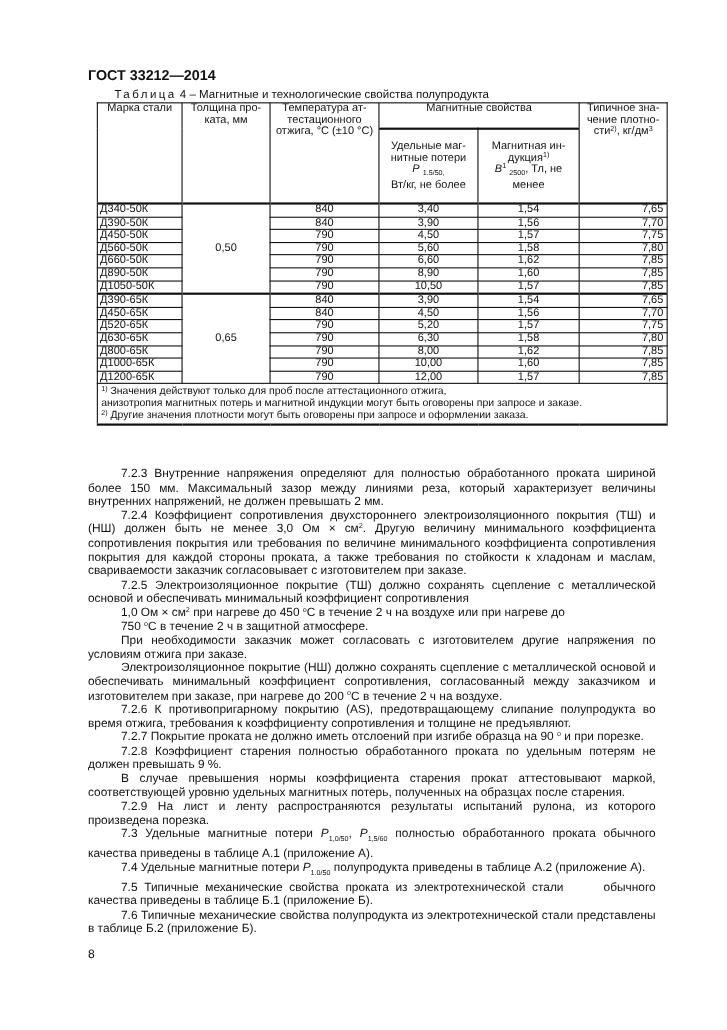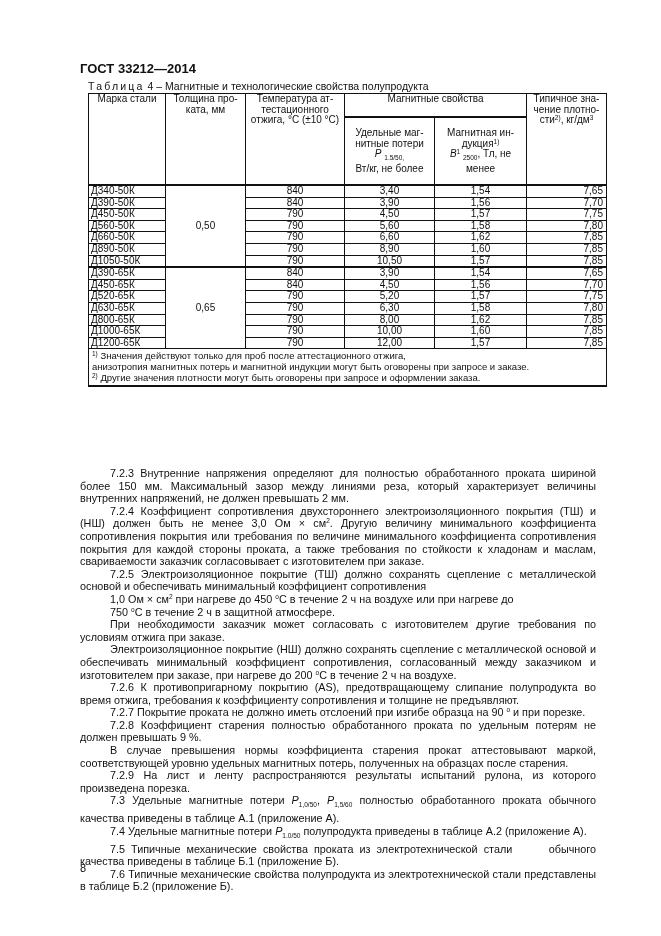--- a/index.html
+++ b/index.html
@@ -1,35 +1,35 @@
 <!DOCTYPE html>
 <html><head>
 <meta charset="utf-8">
 <style>
   html, body { margin: 0; padding: 0; background: #ffffff; }
   body { width: 661px; height: 936px; position: relative; overflow: hidden;
          font-family: "Liberation Sans", sans-serif; color: #111; }
   .doc-title { position: absolute; left: 80px; top: 61px; font-size: 13px; font-weight: bold; }
-  .table-caption { position: absolute; left: 88px; top: 80px; font-size: 10.5px; white-space: nowrap; }
+  .table-caption { position: absolute; left: 104px; top: 80px; font-size: 10.5px; white-space: nowrap; }
   .caption-label { letter-spacing: 2.2px; }
   table.steel { position: absolute; left: 88px; top: 93px; width: 518px;
                 border-collapse: collapse; font-size: 10px; table-layout: fixed; }
   table.steel td, table.steel th { border: 1px solid #111; padding: 0 2px; font-weight: normal; line-height: 10.5px; }
   table.steel th { vertical-align: top; text-align: center; }
   .thick-b { border-bottom: 2px solid #111 !important; }
   .hdr-sub { vertical-align: middle !important; height: 66px; }
   table.steel tbody td { height: 10.6px; text-align: center; }
   table.steel tbody td.grade { text-align: left; margin-left: 41px; }
   table.steel tbody td.num-right { text-align: right; padding-right: 3px; }
   table.steel tbody td.thick { vertical-align: middle; }
   table.steel tbody tr.row-top td { border-top: 2px solid #111; }
   td.notes { text-align: left !important; font-size: 9.5px; line-height: 11px !important; padding: 1px 3px 2px 3px !important; border: 1px solid #111; }
   sup { font-size: 6.5px; vertical-align: top; position: relative; top: -2px; }
   sub { font-size: 6.5px; }
-  .body-text { position: absolute; left: 80px; top: 425px; width: 516px; font-size: 10.8px; line-height: 12.6px; margin-top: 42px; }
+  .body-text { position: absolute; left: 80px; top: 425px; width: 516px; font-size: 10.8px; line-height: 12.6px; }
   .body-text p { margin: 0; text-align: justify; text-align-last: left; }
   .body-text p.ind { text-indent: 30px; }
   .body-text p.ind2 { padding-left: 30px; }
   .page-number { position: absolute; left: 80px; top: 862px; font-size: 11px; }
   i { font-style: italic; }
 </style>
 </head>
 <body>
 
 <div class="doc-title">ГОСТ 33212—2014</div>
@@ -170,21 +170,21 @@
     </tr>
   </tbody>
 </table>
 
 <div class="body-text">
   <p class="ind">7.2.3 Внутренние напряжения определяют для полностью обработанного проката шириной более 150 мм. Максимальный зазор между линиями реза, который характеризует величины внутренних напряжений, не должен превышать 2 мм.</p>
   <p class="ind"><span>7.2.4 Коэффициент сопротивления двухстороннего электроизоляционного покрытия (ТШ) и (НШ) должен быть не менее 3,0 Ом × см</span><sup>2</sup><span>. Другую величину минимального коэффициента сопротивления покрытия или требования по величине минимального коэффициента сопротивления покрытия для каждой стороны проката, а также требования по стойкости к хладонам и маслам, свариваемости заказчик согласовывает с изготовителем при заказе.</span></p>
   <p class="ind">7.2.5 Электроизоляционное покрытие (ТШ) должно сохранять сцепление с металлической основой и обеспечивать минимальный коэффициент сопротивления</p>
   <p class="ind2"><span>1,0 Ом × см</span><sup>2</sup><span>  при нагреве до 450 </span><sup>о</sup><span>С в течение 2 ч на воздухе или при нагреве до</span></p>
   <p class="ind2"><span>750 </span><sup>о</sup><span>С в течение 2 ч в защитной атмосфере.</span></p>
-  <p class="ind">При необходимости заказчик может согласовать с изготовителем другие требования по условиям отжига при заказе.</p>
+  <p class="ind">При необходимости заказчик может согласовать с изготовителем другие напряжения по условиям отжига при заказе.</p>
   <p class="ind"><span>Электроизоляционное покрытие (НШ) должно сохранять сцепление с металлической основой и обеспечивать минимальный коэффициент сопротивления, согласованный между заказчиком и изготовителем при заказе, при нагреве до 200 </span><sup>о</sup><span>С в течение 2 ч на воздухе.</span></p>
   <p class="ind">7.2.6 К противопригарному покрытию (AS), предотвращающему слипание полупродукта во время отжига, требования к коэффициенту сопротивления и толщине не предъявляют.</p>
   <p class="ind"><span>7.2.7 Покрытие проката не должно иметь отслоений при изгибе образца на 90 </span><sup>о</sup><span>  и при порезке.</span></p>
   <p class="ind">7.2.8 Коэффициент старения полностью обработанного проката по удельным потерям не должен превышать  9  %.</p>
   <p class="ind">В случае превышения нормы коэффициента старения прокат аттестовывают маркой, соответствующей уровню удельных магнитных потерь, полученных на образцах после старения.</p>
   <p class="ind">7.2.9 На лист и ленту распространяются результаты испытаний рулона, из которого произведена порезка.</p>
   <p class="ind"><span>7.3 Удельные магнитные потери </span><i>P</i><sub>1,0/50</sub><span>, </span><i>P</i><sub>1,5/60</sub><span> полностью обработанного проката обычного качества приведены в таблице А.1 (приложение А).</span></p>
   <p class="ind"><span>7.4 Удельные магнитные потери </span><i>P</i><sub>1.0/50</sub><span> полупродукта приведены в таблице А.2 (приложение А).</span></p>
   <p class="ind" style="white-space:pre-wrap;">7.5 Типичные механические свойства проката из электротехнической стали      обычного качества приведены в таблице Б.1 (приложение Б).</p>
   <p class="ind">7.6 Типичные механические свойства полупродукта из электротехнической стали представлены в таблице Б.2 (приложение Б).</p>

